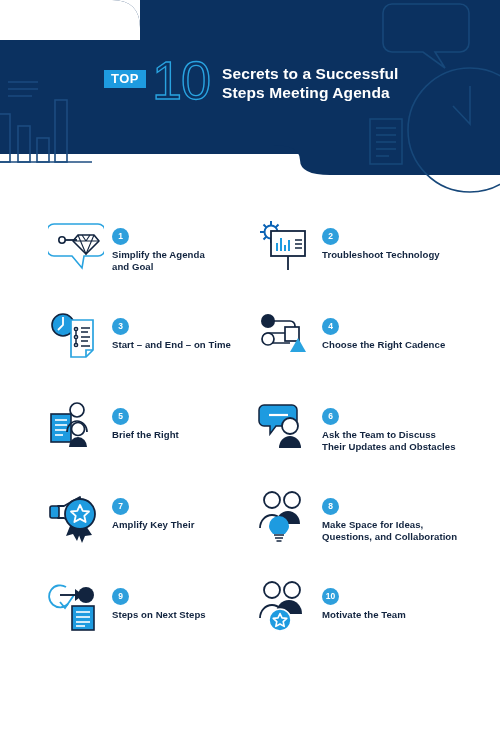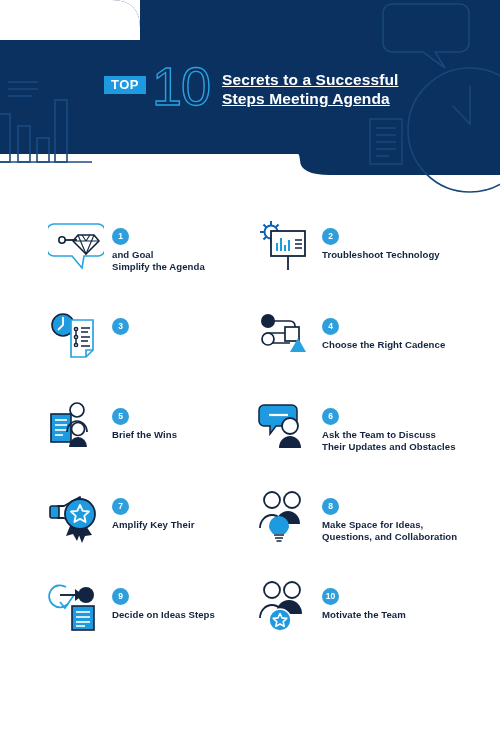--- a/index.html
+++ b/index.html
@@ -9,38 +9,38 @@
     font-family:"Liberation Sans","DejaVu Sans",sans-serif;
     overflow:hidden;
     position:relative;
   }
   .page{position:relative;width:500px;height:732px;background:#fff;overflow:hidden;}
 
   
   .header{position:absolute;left:0;top:0;width:500px;height:200px;}
   .header svg.hdr-shape{position:absolute;left:0;top:0;}
   .hdr-deco{position:absolute;left:0;top:0;}
-  .hdr-content{position:absolute;left:0;top:6px;width:500px;height:200px;}
+  .hdr-content{position:absolute;left:0;top:0;width:500px;height:200px;}
 
   .title-row{position:absolute;left:104px;top:62px;display:flex;align-items:flex-start;}
   .top-badge{
     background:#1E9BE0;color:#ffffff;font-weight:bold;font-size:13px;
     letter-spacing:.5px;padding:2px 7px 3px 7px;line-height:1;
     margin-top:8px;
   }
   .big-ten{
     font-size:54px;line-height:44px;margin:-4px 0 0 6px;
     font-weight:400;letter-spacing:-1px;
     color:transparent;
     -webkit-text-stroke:1.4px #29A3E0;
     font-family:"Liberation Sans","DejaVu Sans",sans-serif;
   }
   .title-text{
     margin-left:12px;margin-top:2px;color:#ffffff;font-weight:bold;
-    font-size:15.5px;line-height:19px;letter-spacing:.1px;text-decoration:underline;
+    font-size:15.5px;line-height:19px;letter-spacing:.1px;
   }
   .title-text div{white-space:nowrap;}
 
   
   .list{position:absolute;left:0;top:200px;width:500px;}
   .row{position:relative;height:90px;}
   .item{position:absolute;top:0;width:250px;height:90px;}
   .item.left{left:0;}
   .item.right{left:250px;}
   .icon-box{position:absolute;left:0;top:0;width:56px;height:56px;}
@@ -128,22 +128,22 @@
           <svg width="56" height="56" viewBox="0 0 56 56">
             <path d="M6,6 h44 a7,7 0 0 1 7,7 v18 a7,7 0 0 1 -7,7 h-14 l-2,12 l-10,-12 h-18 a7,7 0 0 1 -7,-7 v-18 a7,7 0 0 1 7,-7 z" fill="none" stroke="#29A3E0" stroke-width="1.6"></path>
             <circle cx="14" cy="22" r="3.2" fill="none" stroke="#12243F" stroke-width="1.6"></circle>
             <line x1="17" y1="22" x2="29" y2="22" stroke="#12243F" stroke-width="1.8"></line>
             <path d="M30,17 h16 l5,6 l-13,13 l-13,-13 z" fill="none" stroke="#12243F" stroke-width="1.6" stroke-linejoin="round"></path>
             <path d="M30,17 l8,19 l8,-19 M25,23 h26 M34,17 l4,6 M42,17 l-4,6" stroke="#12243F" stroke-width="1.1" fill="none"></path>
           </svg>
         </div>
         <div class="txt-box">
           <div class="num-badge">1</div>
+          <div class="item-label">Simplify the Agenda</div>
           <div class="item-label">and Goal</div>
-          <div class="item-label">Simplify the Agenda</div>
         </div>
       </div>
       <div class="item right">
         <div class="icon-box">
           <svg width="56" height="56" viewBox="0 0 56 56">
             <g fill="none" stroke="#0B63B5" stroke-width="2">
               <circle cx="13" cy="14" r="6.5"></circle>
               <path d="M13,3 v4 M13,21 v4 M2,14 h4 M20,14 h4 M5.5,6.5 l3,3 M17.5,18.5 l3,3 M20.5,6.5 l-3,3 M8.5,18.5 l-3,3"></path>
             </g>
             <rect x="13" y="13" width="34" height="25" fill="#ffffff" stroke="#12243F" stroke-width="1.8"></rect>
@@ -185,20 +185,21 @@
               <line x1="33" y1="20" x2="42" y2="20"></line>
               <line x1="33" y1="24" x2="40" y2="24"></line>
               <line x1="33" y1="29" x2="42" y2="29"></line>
               <line x1="33" y1="33" x2="40" y2="33"></line>
               <line x1="33" y1="38" x2="42" y2="38"></line>
             </g>
           </svg>
         </div>
         <div class="txt-box">
           <div class="num-badge">3</div>
+          <div class="item-label">Start – and End – on Time</div>
         </div>
       </div>
       <div class="item right">
         <div class="icon-box">
           <svg width="56" height="56" viewBox="0 0 56 56">
             <path d="M14,13 h18 a5,5 0 0 1 5,5 v2 a5,5 0 0 1 -5,5 h-22 a5,5 0 0 0 -5,5 v0 a5,5 0 0 0 5,5 h22" fill="none" stroke="#12243F" stroke-width="1.7"></path>
             <circle cx="10" cy="13" r="7" fill="#12243F"></circle>
             <rect x="27" y="19" width="14" height="14" fill="#ffffff" stroke="#12243F" stroke-width="1.7"></rect>
             <circle cx="10" cy="31" r="6" fill="#ffffff" stroke="#12243F" stroke-width="1.7"></circle>
             <path d="M40,30 l8,14 h-16 z" fill="#29A3E0"></path>
@@ -223,21 +224,21 @@
               <line x1="7" y1="37" x2="15" y2="37"></line>
             </g>
             <circle cx="29" cy="12" r="7" fill="none" stroke="#12243F" stroke-width="1.7"></circle>
             <path d="M19,34 a10,11 0 0 1 20,0" fill="none" stroke="#12243F" stroke-width="1.7"></path>
             <circle cx="30" cy="31" r="6.5" fill="#ffffff" stroke="#12243F" stroke-width="1.7"></circle>
             <path d="M21,49 a9,10 0 0 1 18,0 z" fill="#12243F"></path>
           </svg>
         </div>
         <div class="txt-box">
           <div class="num-badge">5</div>
-          <div class="item-label">Brief the Wins</div>
+          <div class="item-label">Brief the Right</div>
         </div>
       </div>
       <div class="item right">
         <div class="icon-box">
           <svg width="56" height="56" viewBox="0 0 56 56">
             <path d="M6,7 h28 a5,5 0 0 1 5,5 v11 a5,5 0 0 1 -5,5 h-16 l-6,8 l0,-8 h-6 a5,5 0 0 1 -5,-5 v-11 a5,5 0 0 1 5,-5 z" fill="#1E9BE0" stroke="#12243F" stroke-width="1.5"></path>
             <line x1="11" y1="17" x2="30" y2="17" stroke="#ffffff" stroke-width="2.2"></line>
             <circle cx="32" cy="28" r="8" fill="#ffffff" stroke="#12243F" stroke-width="1.8"></circle>
             <path d="M21,50 a11,12 0 0 1 22,0 z" fill="#12243F"></path>
           </svg>
@@ -303,21 +304,21 @@
             <g stroke="#ffffff" stroke-width="1.6">
               <line x1="28" y1="34" x2="42" y2="34"></line>
               <line x1="28" y1="39" x2="42" y2="39"></line>
               <line x1="28" y1="44" x2="42" y2="44"></line>
               <line x1="28" y1="48" x2="37" y2="48"></line>
             </g>
           </svg>
         </div>
         <div class="txt-box">
           <div class="num-badge">9</div>
-          <div class="item-label">Decide on Ideas Steps</div>
+          <div class="item-label">Steps on Next Steps</div>
         </div>
       </div>
       <div class="item right">
         <div class="icon-box">
           <svg width="56" height="56" viewBox="0 0 56 56">
             <circle cx="14" cy="12" r="8" fill="none" stroke="#12243F" stroke-width="1.8"></circle>
             <circle cx="34" cy="12" r="8" fill="none" stroke="#12243F" stroke-width="1.8"></circle>
             <path d="M18,42 a13,14 0 0 1 26,0 z" fill="#12243F" transform="translate(0,-6)"></path>
             <path d="M2,40 a12,13 0 0 1 24,0" fill="none" stroke="#12243F" stroke-width="1.8"></path>
             <circle cx="22" cy="42" r="11" fill="#1E9BE0" stroke="#ffffff" stroke-width="1.6"></circle>

